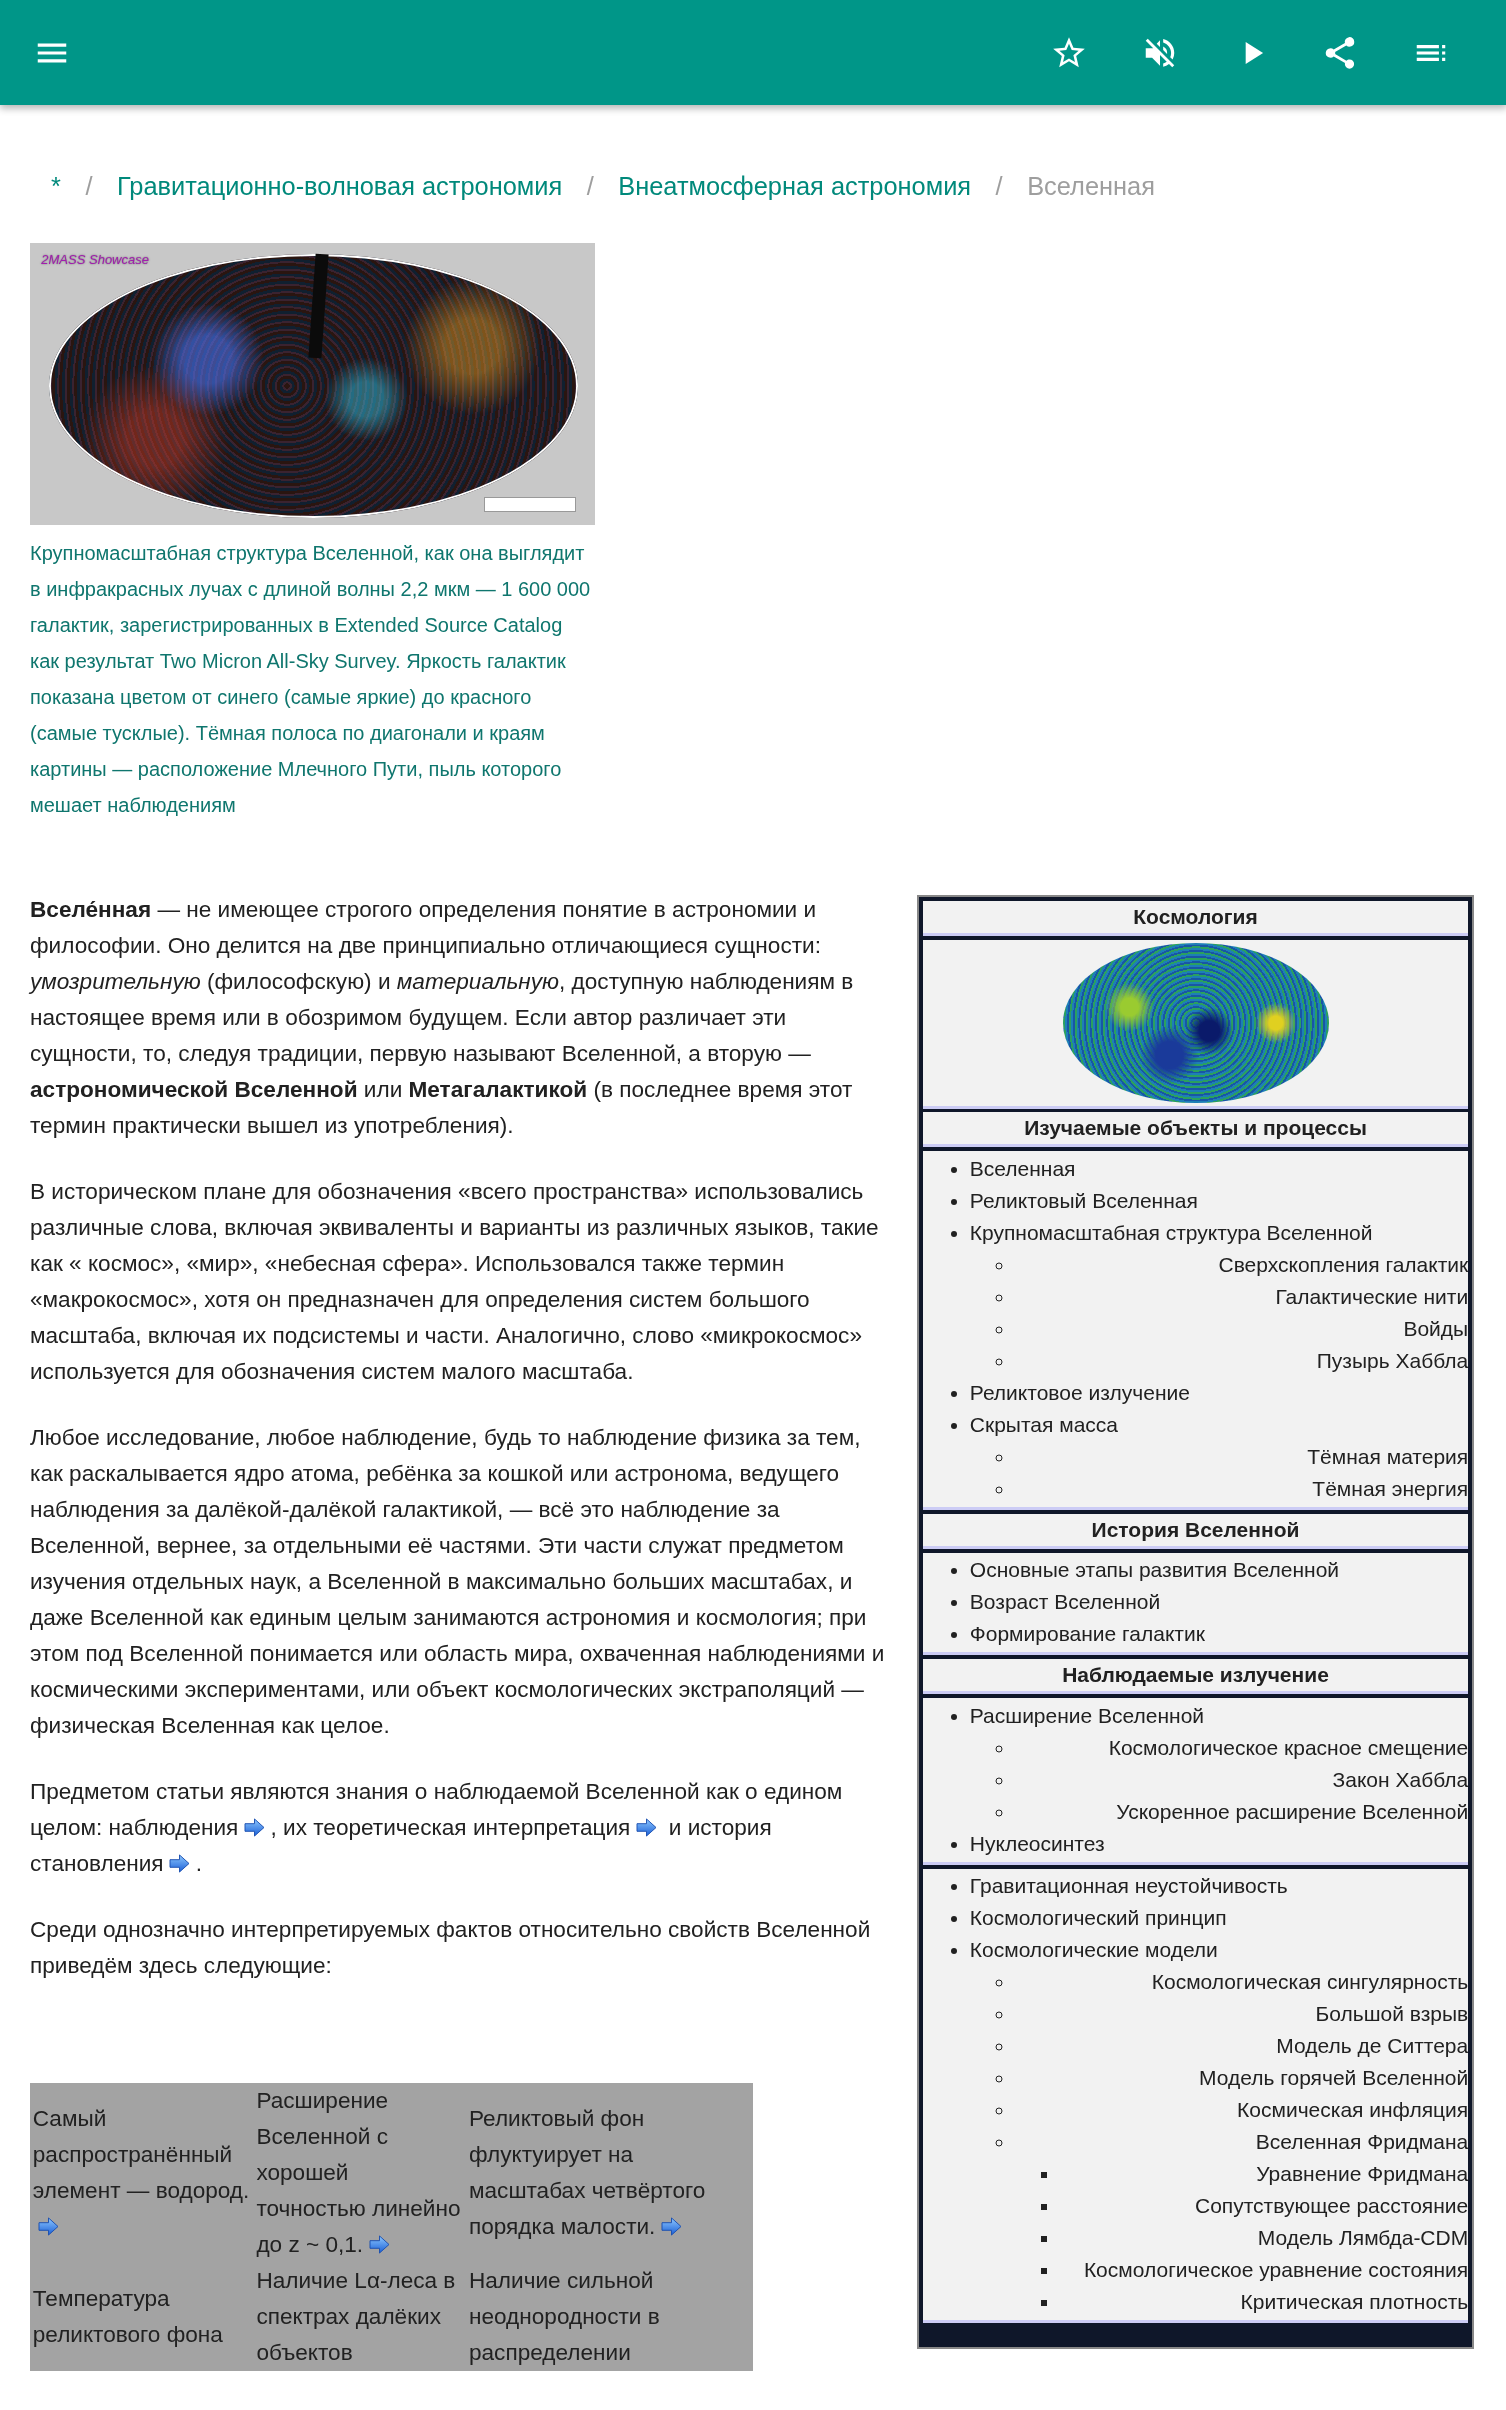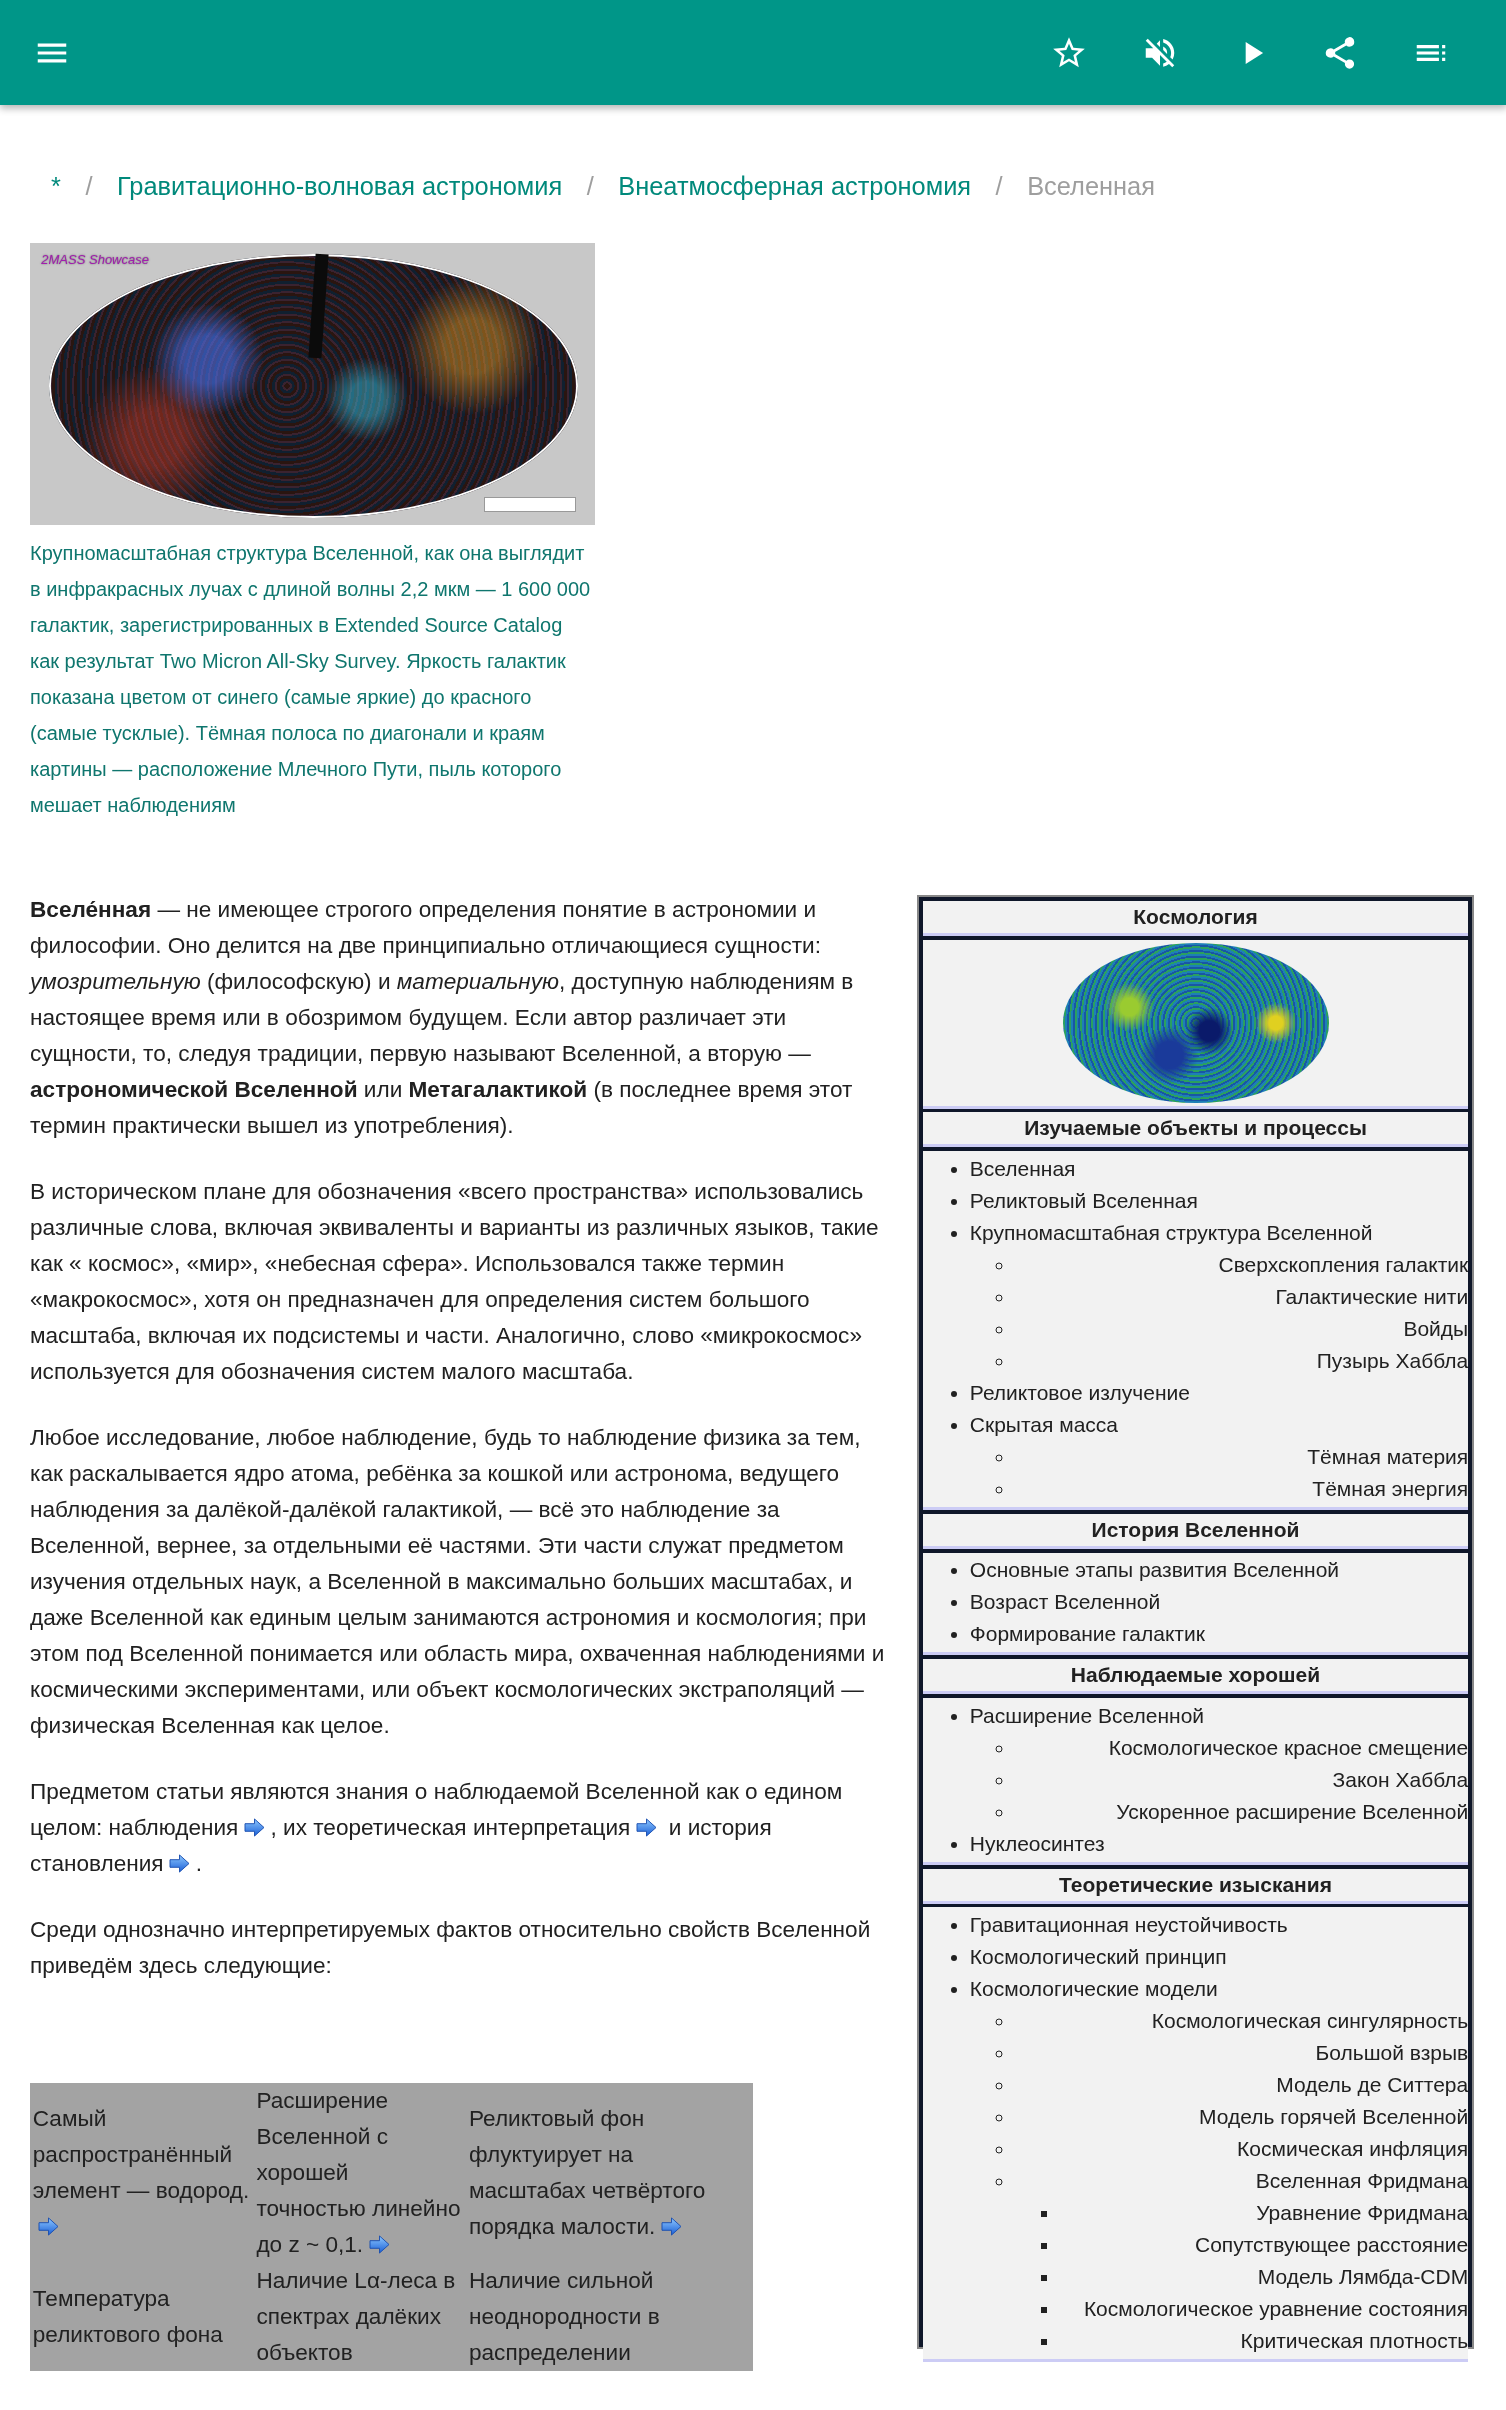--- a/index.html
+++ b/index.html
@@ -188,32 +188,31 @@
         </ul>
       </div>
       <div class="ib-head" style="margin-top: 3.8px;">История Вселенной</div>
       <div class="ib-body">
         <ul>
           <li><span>Основные этапы развития Вселенной</span></li>
           <li><span>Возраст Вселенной</span></li>
           <li><span>Формирование галактик</span></li>
         </ul>
       </div>
-      <div class="ib-head" style="margin-top: 3.8px;">Наблюдаемые хорошей</div>
+      <div class="ib-head" style="margin-top: 3.8px;">Наблюдаемые излучение</div>
       <div class="ib-body">
         <ul>
           <li><span>Расширение Вселенной</span><ul>
               <li><span>Космологическое красное смещение</span></li>
               <li><span>Закон Хаббла</span></li>
               <li><span>Ускоренное расширение Вселенной</span></li>
             </ul></li>
           <li><span>Нуклеосинтез</span></li>
         </ul>
       </div>
-      <div class="ib-head" style="margin-top: 3.8px;">Теоретические изыскания</div>
       <div class="ib-body">
         <ul>
           <li><span>Гравитационная неустойчивость</span></li>
           <li><span>Космологический принцип</span></li>
           <li><span>Космологические модели</span><ul>
               <li><span>Космологическая сингулярность</span></li>
               <li><span>Большой взрыв</span></li>
               <li><span>Модель де Ситтера</span></li>
               <li><span>Модель горячей Вселенной</span></li>
               <li><span>Космическая инфляция</span></li>

